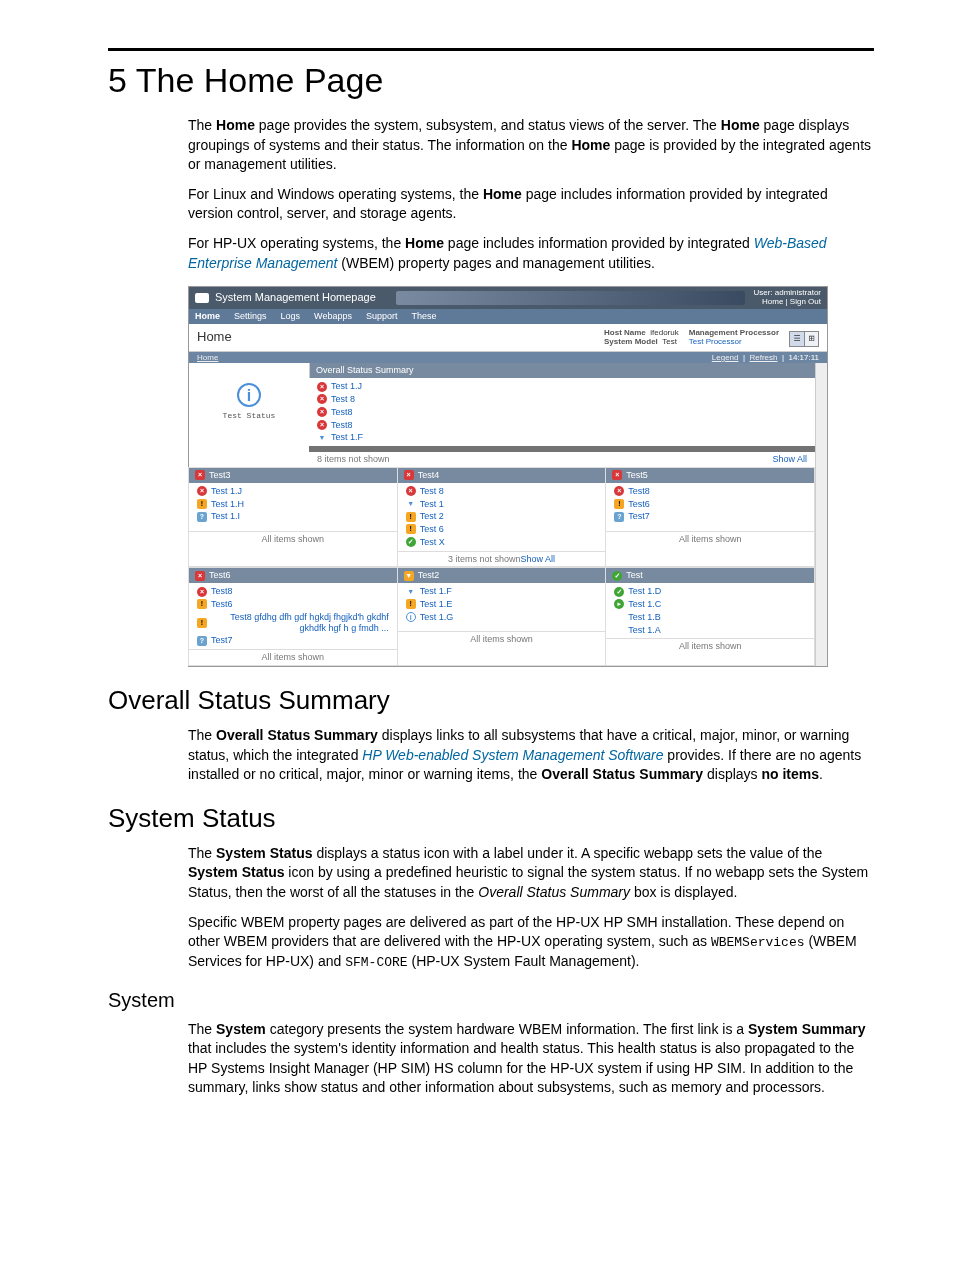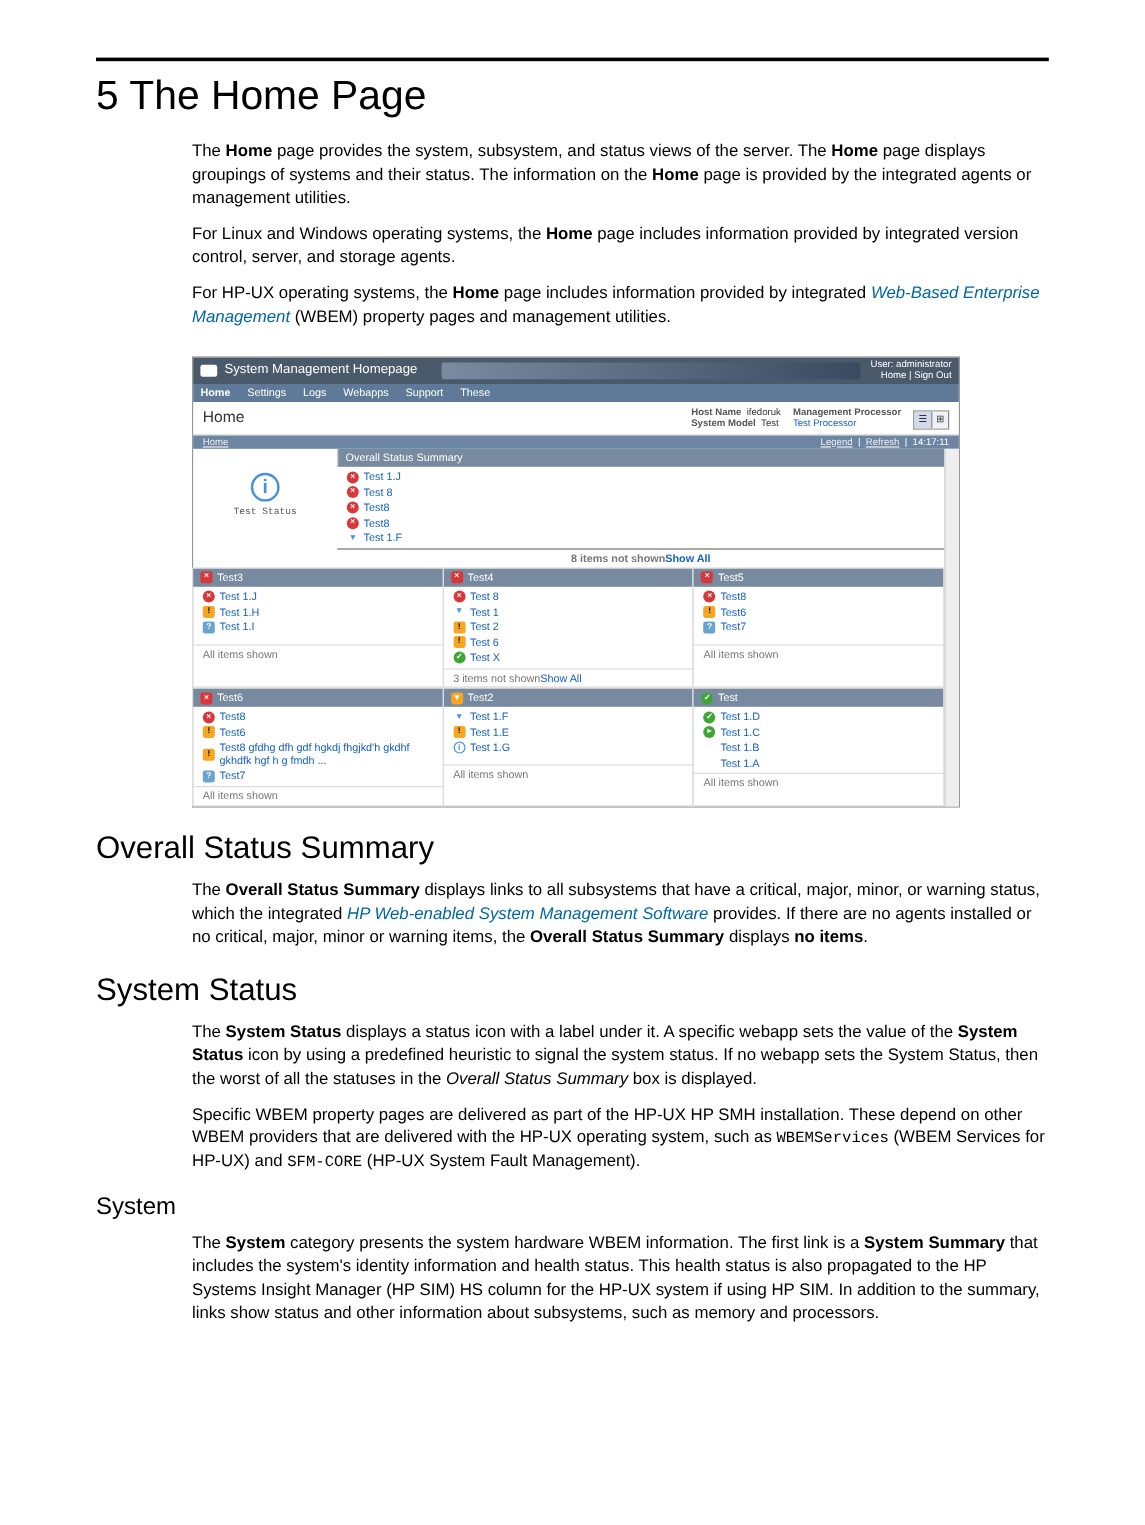--- a/index.html
+++ b/index.html
@@ -1,29 +1,29 @@
 <!DOCTYPE html>
 <html><head>
 <meta charset="utf-8">
 <style>
   * { box-sizing: border-box; margin: 0; padding: 0; }
   body { font-family: Arial, Helvetica, sans-serif; background: #fff; color: #000; width: 954px; }
-  .page { padding: 48px 80px 60px 80px; }
+  .page { padding: 48px 80px 60px 108px; }
   .hr-top { border-top: 3px solid #000; margin-bottom: 10px; }
   h1 { font-family: "Futura", "Century Gothic", Arial, sans-serif; font-weight: 300; font-size: 34px; margin-bottom: 16px; }
   .body-col { margin-left: 80px; }
   p { font-size: 14px; line-height: 1.4; margin-bottom: 10px; }
   .link { color: #0066a1; font-style: italic; }
   .bold { font-weight: bold; }
   .mono { font-family: "Courier New", monospace; font-size: 13px; }
   h2 { font-family: "Futura", "Century Gothic", Arial, sans-serif; font-weight: 300; font-size: 26px; margin-top: 18px; margin-bottom: 10px; }
   h3 { font-family: "Futura", "Century Gothic", Arial, sans-serif; font-weight: 300; font-size: 20px; margin-top: 16px; margin-bottom: 8px; }
 
   
-  .shot { border: 1px solid #999; margin: 24px 0 8px 0; width: 640px; font-size: 9px; color: #333; background: #fff; line-height: 1.2; }
+  .shot { border: 1px solid #999; margin: 13px 0 8px 0; width: 640px; font-size: 9px; color: #333; background: #fff; line-height: 1.2; }
   .shot-top { background: #4a5a6a; color: #fff; display: flex; align-items: center; padding: 2px 6px; }
   .shot-logo { width: 14px; height: 10px; background: #fff; border-radius: 2px; margin-right: 6px; display: inline-block; }
   .shot-title { font-size: 11px; }
   .shot-banner { flex: 1; height: 14px; background: linear-gradient(90deg, #7a8aa0 0%, #3a4a60 100%); margin-left: 20px; border-radius: 2px; }
   .shot-user { text-align: right; margin-left: 8px; font-size: 8px; line-height: 1.1; }
   .shot-tabs { background: #5f7a99; color: #fff; padding: 2px 6px; font-size: 9px; display: flex; gap: 14px; }
   .shot-tabs span { cursor: default; }
   .shot-tabs .active { font-weight: bold; }
   .shot-sub { display: flex; justify-content: space-between; align-items: center; padding: 4px 8px; border-bottom: 1px solid #ccc; }
   .shot-home { font-size: 13px; color: #333; }
@@ -36,29 +36,29 @@
   .crumb { background: #6c85a3; color: #fff; padding: 1px 8px; font-size: 8px; display: flex; justify-content: space-between; }
   .crumb a { color: #eee; text-decoration: underline; }
 
   .main { display: flex; }
   .ts-box { width: 120px; border-right: 0; text-align: center; padding: 20px 4px; }
   .ts-icon { width: 24px; height: 24px; border: 2px solid #4a90d9; border-radius: 50%; margin: 0 auto 4px auto; color: #4a90d9; font-size: 16px; font-weight: bold; line-height: 22px; }
   .ts-label { font-size: 8px; color: #555; font-family: Liberation Mono, monospace; }
   .oss { flex: 1; }
   .oss-head { background: #778a9f; color: #fff; padding: 2px 6px; font-size: 9px; border-left: 1px solid #ccc; }
   .oss-list { padding: 2px 0; }
-  .row { display: flex; align-items: center; gap: 4px; padding: 1px 8px; color: #1560bd; }
-  .foot { display: flex; justify-content: center; color: #777; padding: 2px 8px; border-top: 1px solid #737373; font-weight: bold; }
+  .row { display: flex; align-items: center; gap: 4px; padding: 1px 8px; color: #1560bd; text-align: right; }
+  .foot { display: flex; justify-content: space-between; color: #777; padding: 2px 8px; border-top: 6px solid #737373; }
   .foot a { color: #1560bd; }
 
   .grid { display: grid; grid-template-columns: 1fr 1fr 1fr; border-top: 1px solid #ddd; }
   .card { border: 1px solid #ddd; margin: -1px 0 0 -1px; }
   .card-head { background: #778a9f; color: #fff; padding: 2px 6px; font-size: 9px; display: flex; align-items: center; gap: 4px; }
   .card-body { min-height: 48px; padding: 2px 0; }
-  .card-foot { color: #777; padding: 2px 8px; border-top: 1px solid #ddd; display: flex; justify-content: flex-start; }
+  .card-foot { color: #777; padding: 2px 8px; border-top: 1px solid #ddd; display: flex; justify-content: center; }
   .card-foot a { color: #1560bd; }
 
   .scroll { width: 12px; background: #eee; border-left: 1px solid #ccc; }
 
   
   .ic { width: 10px; height: 10px; border-radius: 2px; display: inline-block; font-size: 7px; text-align: center; line-height: 10px; color: #fff; font-weight: bold; flex: 0 0 10px; }
   .crit { background: #d8383a; border-radius: 50%; }
   .crit::before { content: "×"; }
   .maj { background: #d8383a; border-radius: 2px; }
   .maj::before { content: "×"; }

